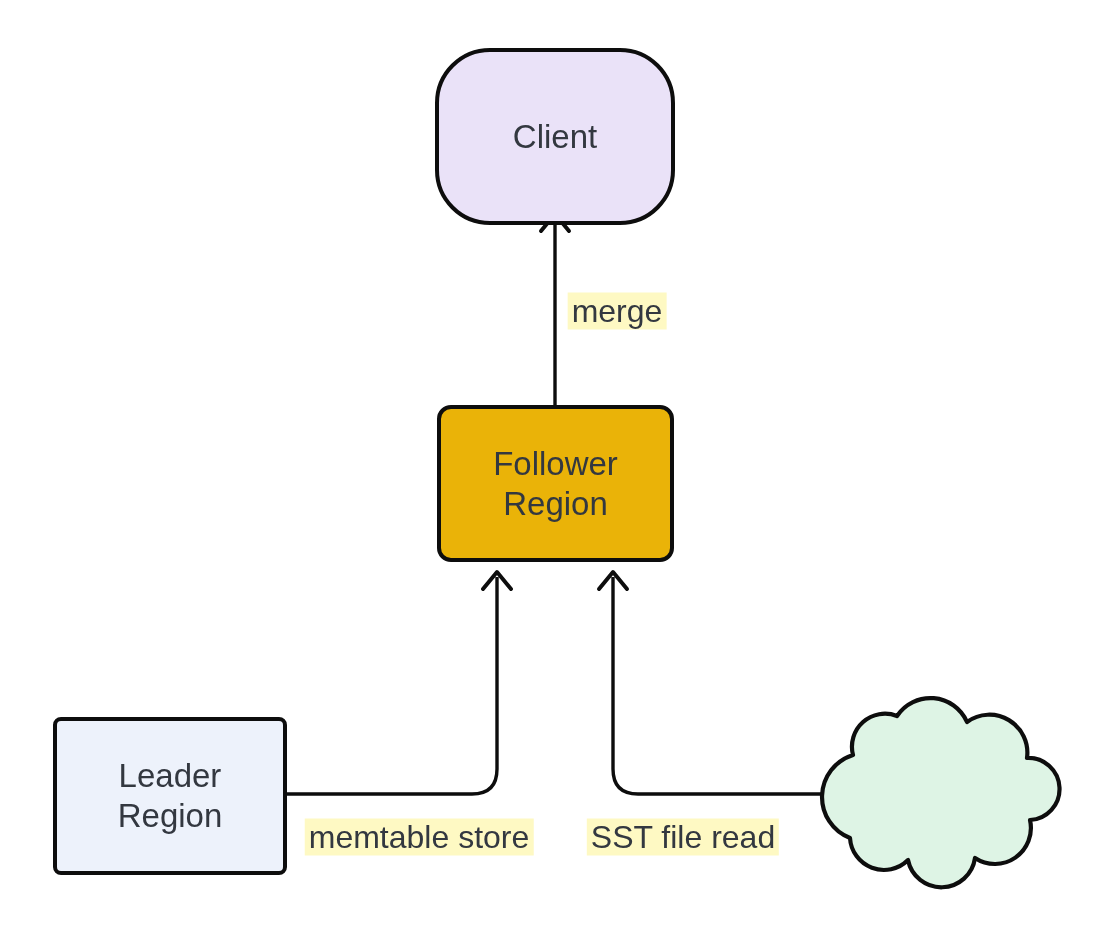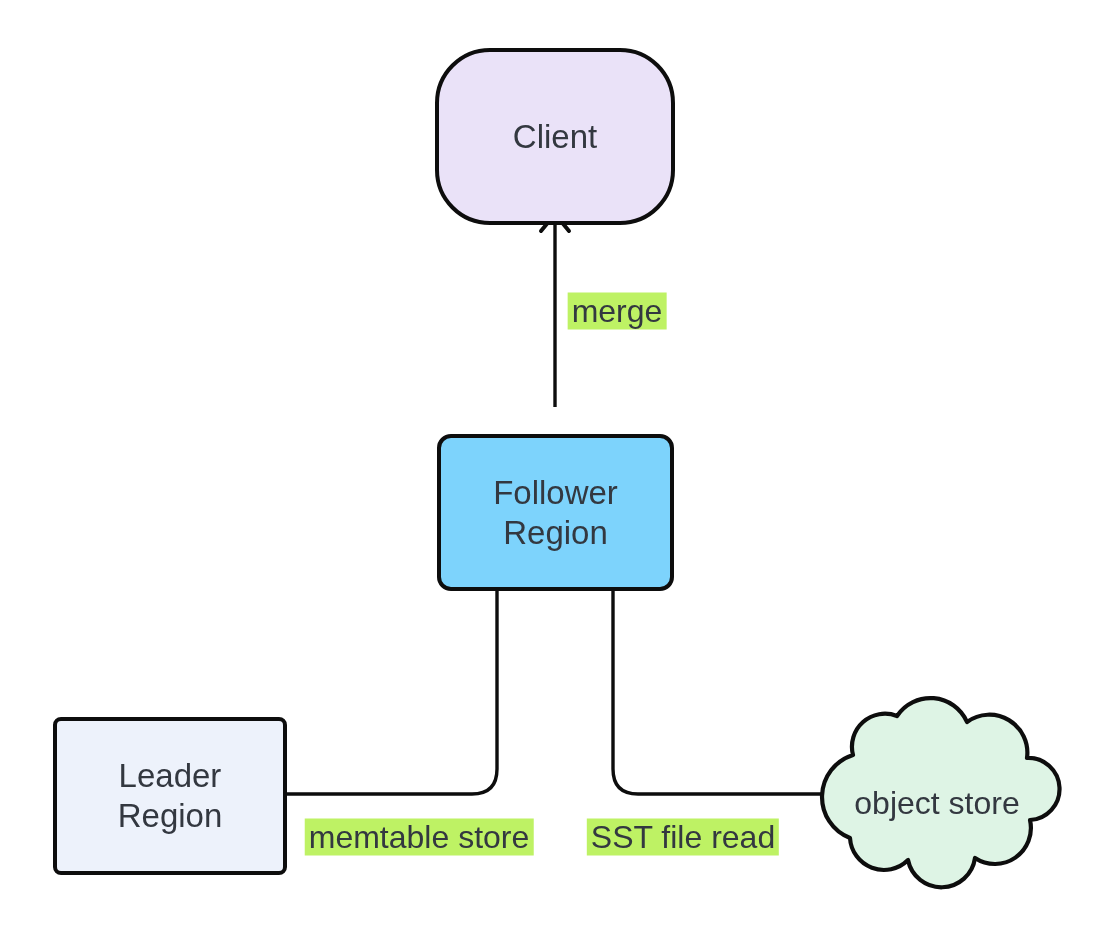--- a/index.html
+++ b/index.html
@@ -76,21 +76,21 @@
     background: #edf2fb;
   }
   .node-line {
     display: block;
   }
   .edge-label {
     position: absolute;
     transform: translate(-50%, -50%);
     font-size: 32px;
     white-space: nowrap;
-    background: #bef264;
+    background: #fef9c3;
     padding: 0 4px;
   }
   .label-merge   { left: 617px; top: 311px; }
   .label-memtable{ left: 419px; top: 837px; }
   .label-sst     { left: 683px; top: 837px; }
   .label-objectstore {
     position: absolute;
     left: 937px;
     top: 803px;
     transform: translate(-50%, -50%);
@@ -124,31 +124,30 @@
              A 34 34 0 0 1 908 860
              A 34 34 0 0 1 850 838
              A 44 44 0 0 1 853 755
              Z" fill="#def4e5"></path>
   </svg>
 
   <div class="node node-client" style="background-color: rgb(234, 226, 248);">
     <span class="node-line">Client</span>
   </div>
 
-  <div class="node node-follower" style="background-color: #7dd3fc; margin-top: 29px;">
+  <div class="node node-follower" style="background-color: #eab308;">
     <span class="node-line">Follower</span>
     <span class="node-line">Region</span>
   </div>
 
   <div class="node node-leader" style="background-color: rgb(237, 242, 251);">
     <span class="node-line">Leader</span>
     <span class="node-line">Region</span>
   </div>
 
   <div class="edge-label label-merge">merge</div>
 
   <div class="edge-label label-memtable">memtable store</div>
 
   <div class="edge-label label-sst">SST file read</div>
 
-  <div class="label-objectstore">object store</div>
 
 </div>
 
 </body></html>

